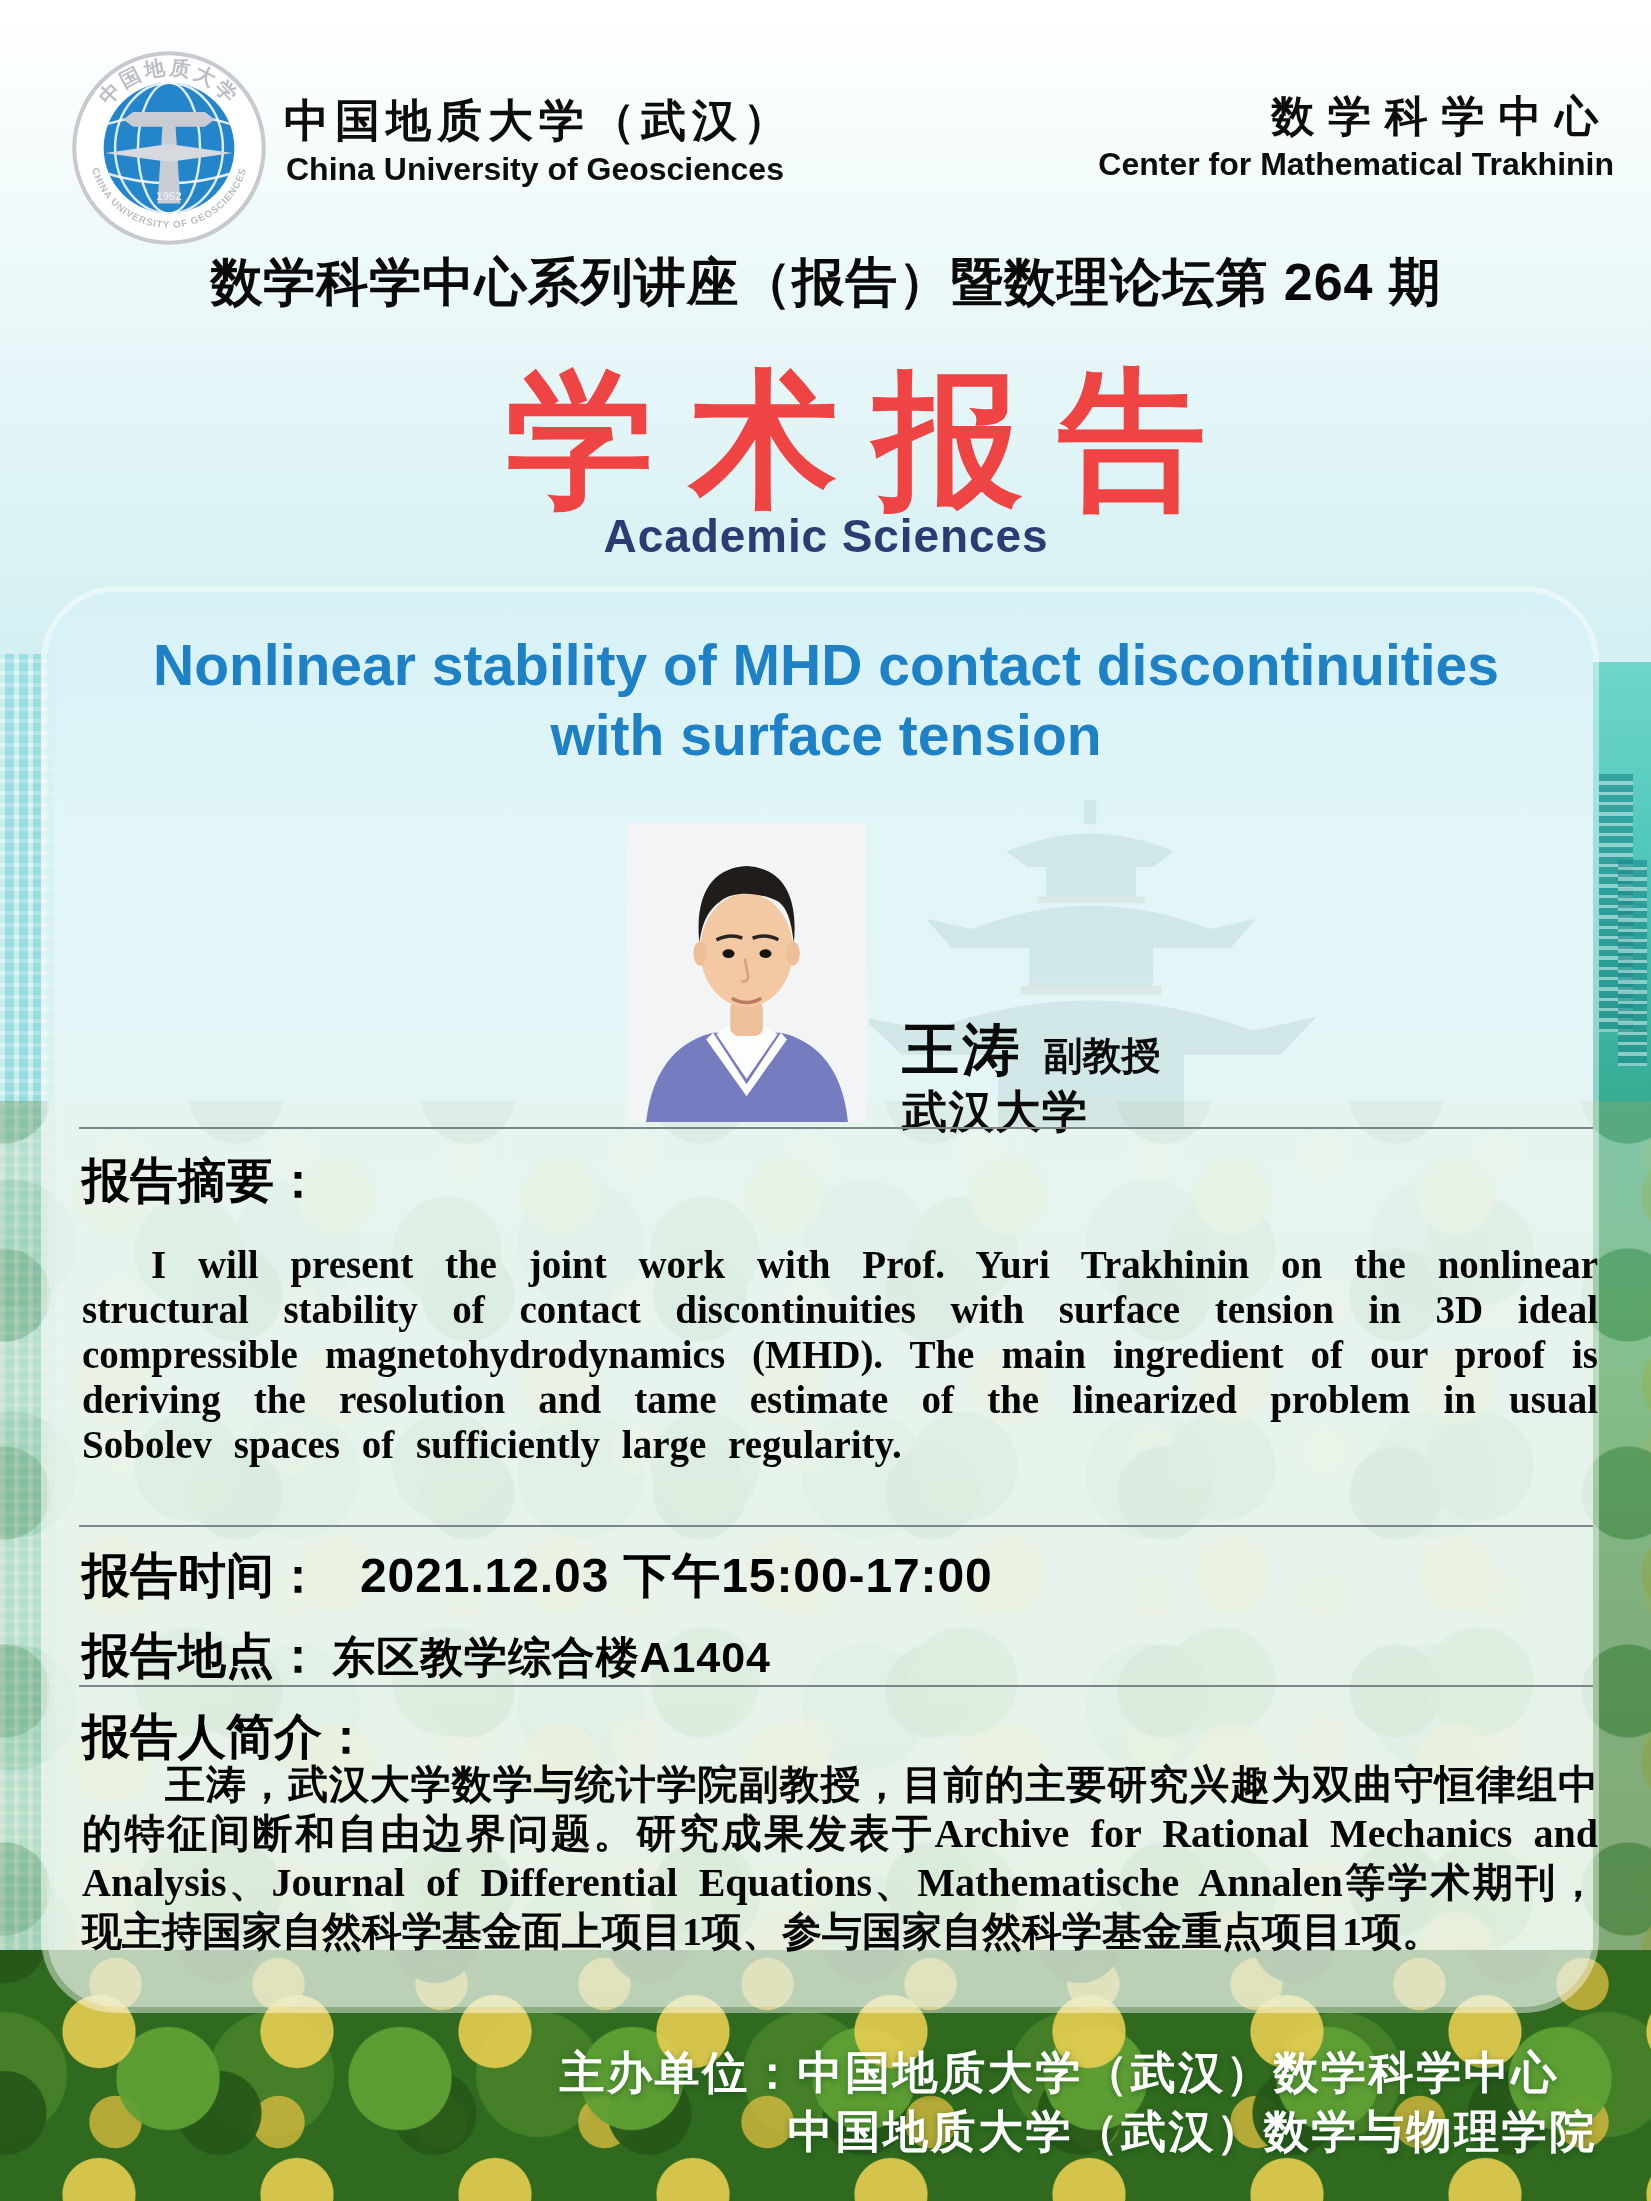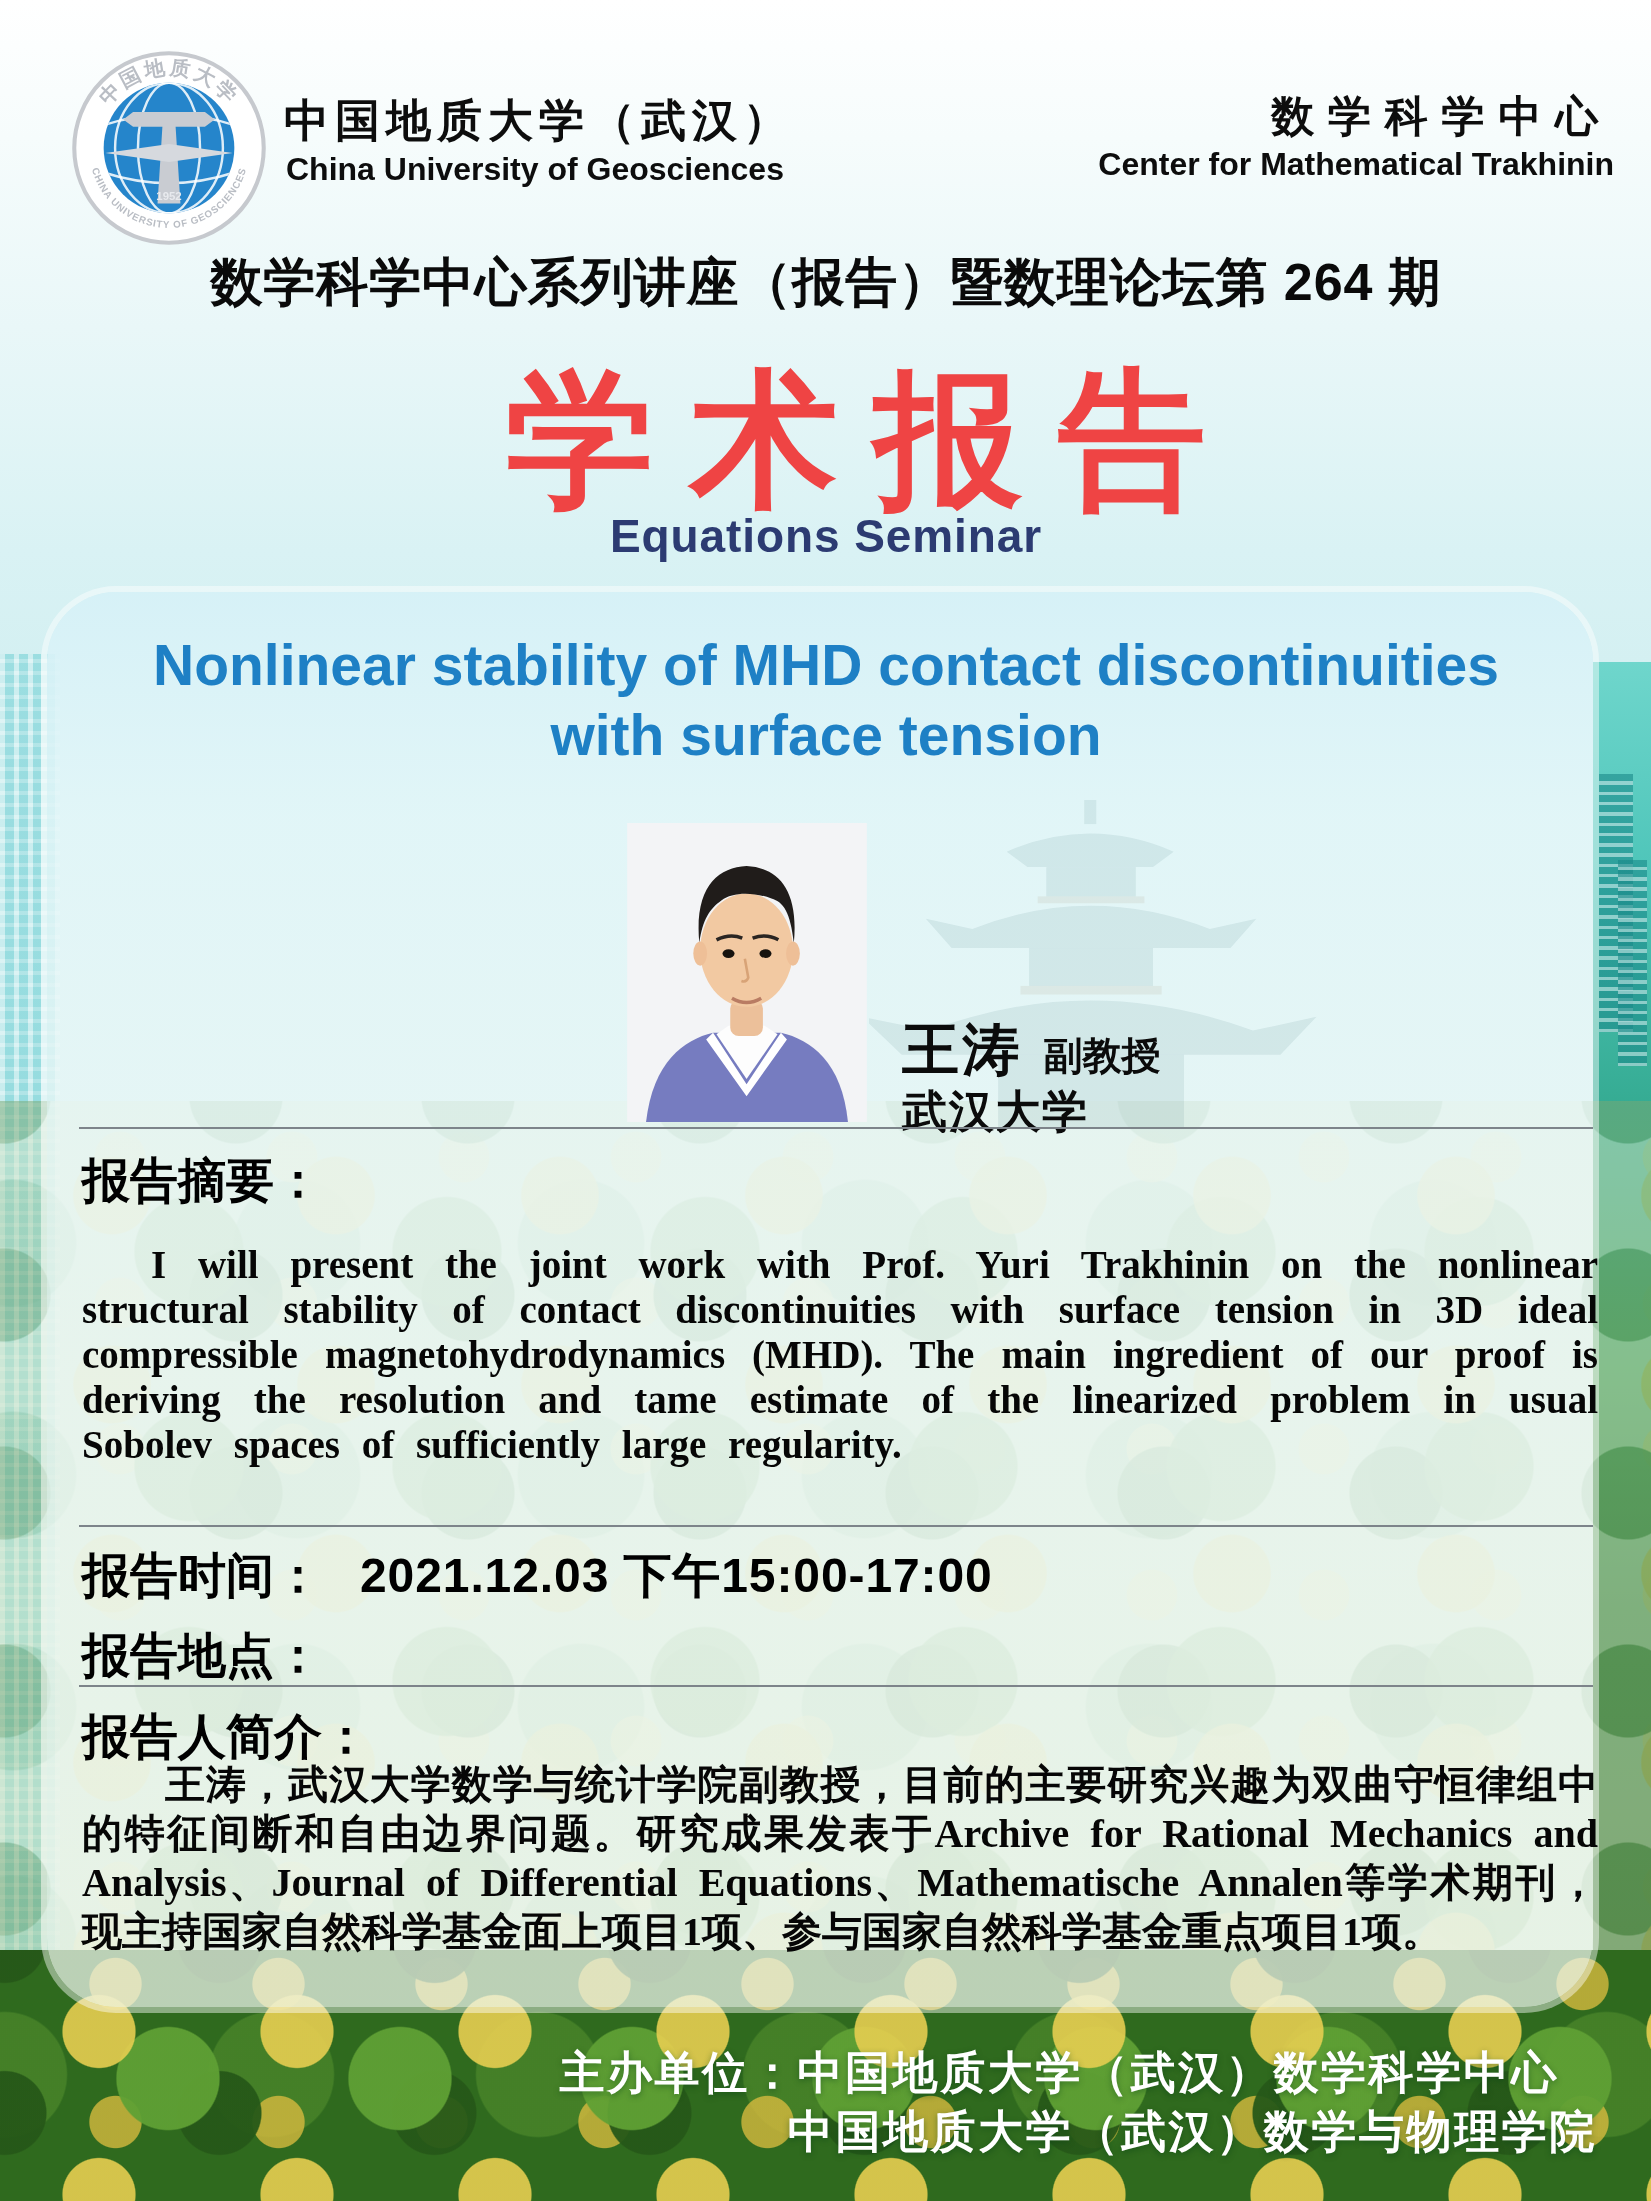--- a/index.html
+++ b/index.html
@@ -134,21 +134,21 @@
   </svg>
 </div>
 
 <div class="abs z univ-cn">中国地质大学（武汉）</div>
 <div class="abs z univ-en">China University of Geosciences</div>
 <div class="abs z center-cn">数学科学中心</div>
 <div class="abs z center-en">Center for Mathematical Trakhinin</div>
 
 <div class="abs z series">数学科学中心系列讲座（报告）暨数理论坛第 264 期</div>
 <div class="abs z callig">学术报告</div>
-<div class="abs z acadsem">Equations Seminar</div>
+<div class="abs z acadsem">Academic Sciences</div>
 
 <div class="abs panel"></div>
 
 <div class="abs pagoda">
   <svg width="482" height="327" viewBox="0 0 560 380">
     <g fill="rgba(74,122,128,.22)">
       <path d="M250 0 l14 0 0 28 -14 0 z"></path>
       <path d="M160 60 Q257 18 354 60 L330 78 L184 78 Z"></path>
       <rect x="206" y="78" width="104" height="34"></rect>
       <path d="M120 150 Q257 96 396 150 L450 138 L420 172 L96 172 L66 138 Z"></path>
@@ -200,20 +200,21 @@
 <div class="abs z para para-abs">I will present the joint work with Prof. Yuri Trakhinin on the nonlinear structural stability of contact discontinuities with surface tension in 3D ideal compressible magnetohydrodynamics (MHD). The main ingredient of our proof is deriving the resolution and tame estimate of the linearized problem in usual Sobolev spaces of sufficiently large regularity.</div>
 
 <div class="abs divider" style="left:79px;top:1525px;width:1514px;"></div>
 
 <div class="abs z row-line" style="left:82px;top:1544px;gap:14px;">
   <span class="h-label">报告时间：</span>
   <span class="val-time">2021.12.03  下午15:00-17:00</span>
 </div>
 <div class="abs z row-line" style="left:82px;top:1624px;">
   <span class="h-label">报告地点：</span>
+  <span class="val-venue">东区教学综合楼A1404</span>
 </div>
 
 <div class="abs divider" style="left:79px;top:1685px;width:1514px;"></div>
 
 <div class="abs z h-label" style="left:82px;top:1705px;">报告人简介：</div>
 <div class="abs z para para-bio">王涛，武汉大学数学与统计学院副教授，目前的主要研究兴趣为双曲守恒律组中的特征间断和自由边界问题。研究成果发表于Archive for Rational Mechanics and Analysis、Journal of Differential Equations、Mathematische Annalen等学术期刊，现主持国家自然科学基金面上项目1项、参与国家自然科学基金重点项目1项。</div>
 
 <div class="abs footer">
   <div class="l1">主办单位：中国地质大学（武汉）数学科学中心</div>
   <div>中国地质大学（武汉）数学与物理学院</div>

